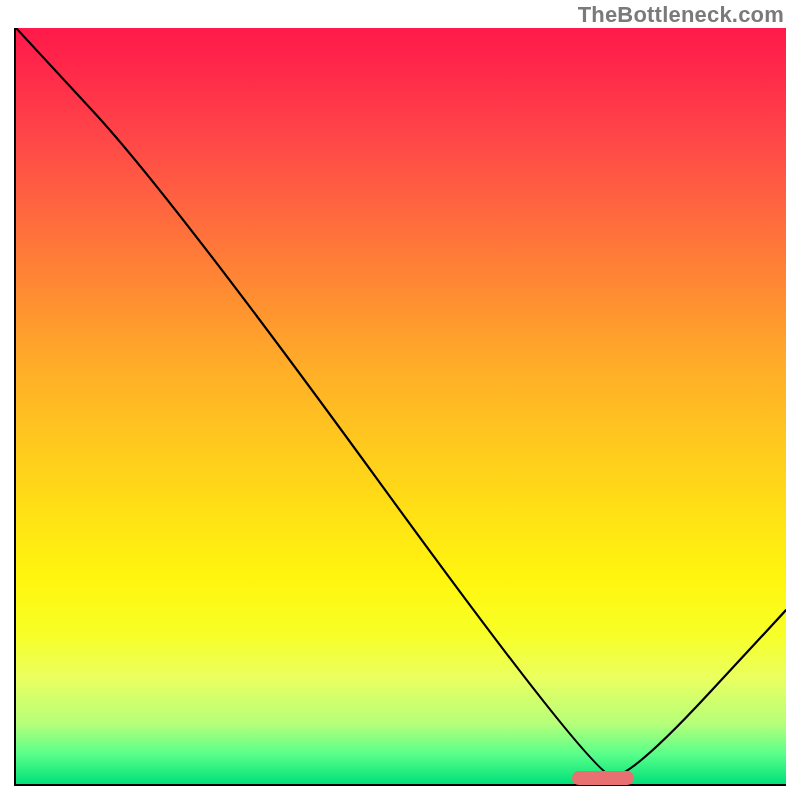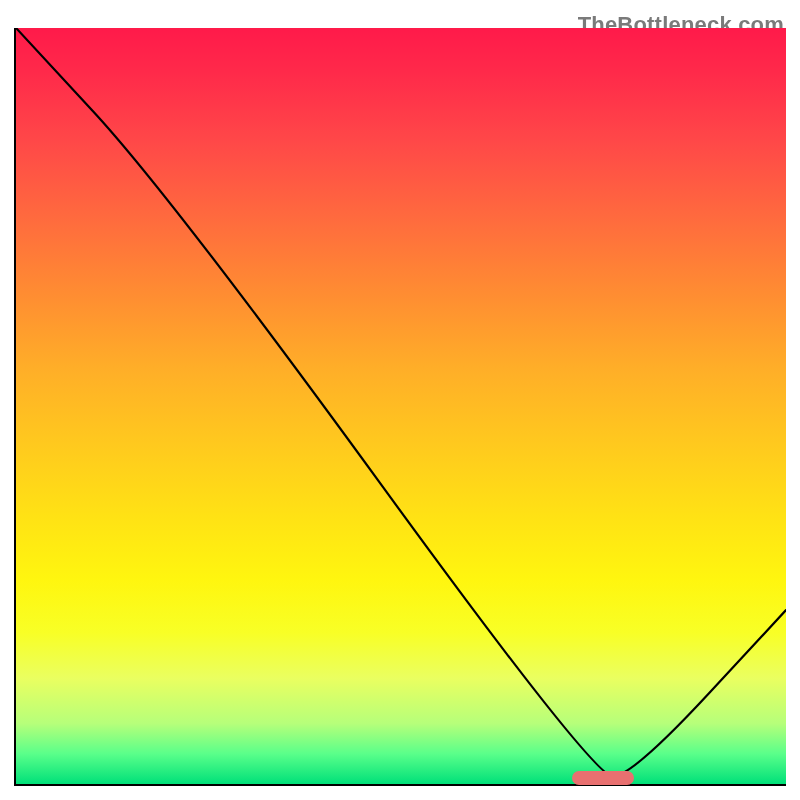--- a/index.html
+++ b/index.html
@@ -5,21 +5,21 @@
   * { margin: 0; padding: 0; box-sizing: border-box; }
   body {
     width: 800px;
     height: 800px;
     background: #ffffff;
     position: relative;
     font-family: Arial, sans-serif;
   }
   .watermark {
     position: absolute;
-    top: 12px;
+    top: 2px;
     right: 16px;
     font-size: 22px;
     font-weight: bold;
     color: #7a7a7a;
     letter-spacing: 0.2px;
   }
   .chart-area {
     position: absolute;
     left: 14px;
     top: 28px;

